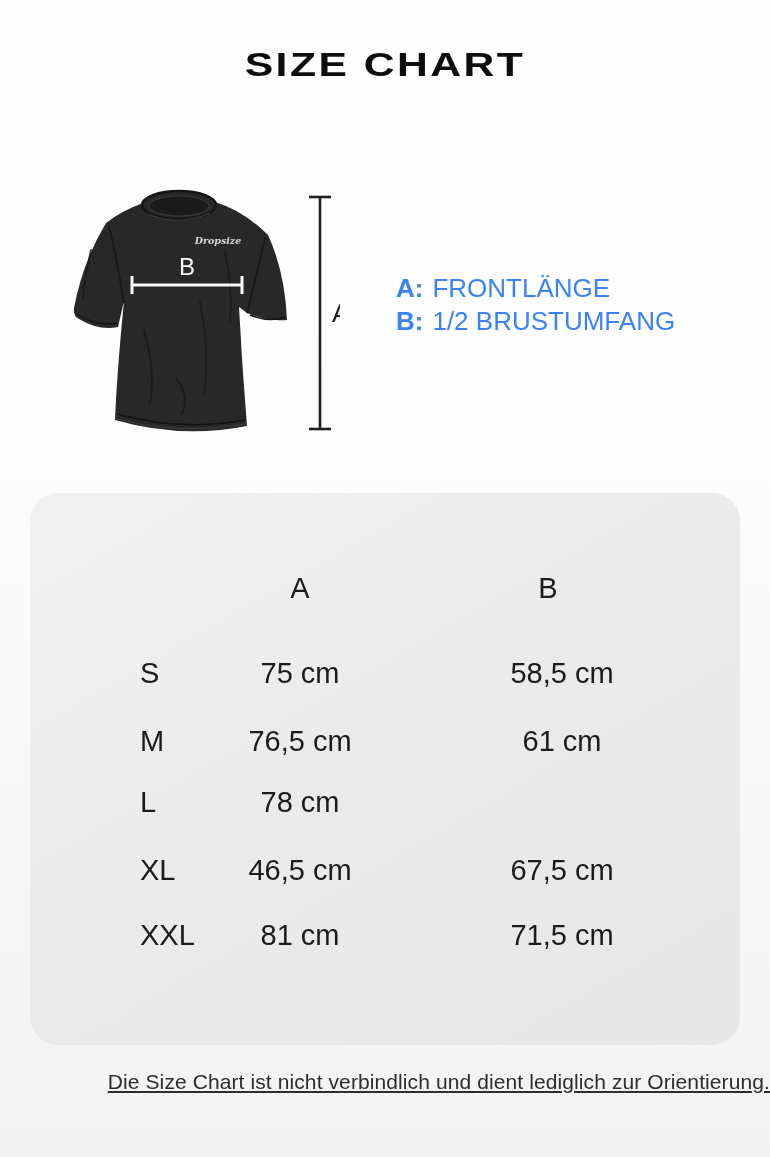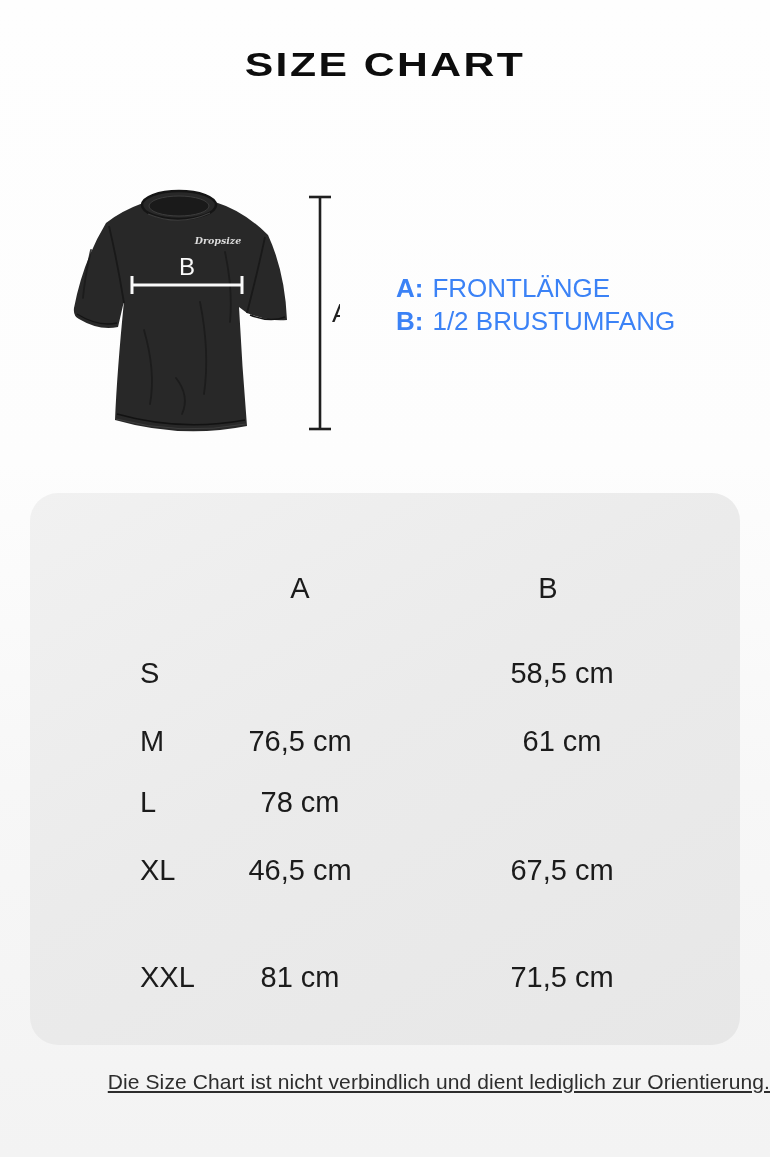--- a/index.html
+++ b/index.html
@@ -47,21 +47,21 @@
   .thead-b { left: 398px; width: 240px; text-align: center; font-size: 28px; }
   .c-size  { left: 110px; width: 140px; text-align: left; }
   .c-a     { left: 160px; width: 220px; text-align: center; }
   .c-b     { left: 412px; width: 240px; text-align: center; }
 
   .r-head { top: 77px; }
   .r-0 { top: 162px; }
   .r-1 { top: 230px; }
   .r-2 { top: 291px; }
   .r-3 { top: 359px; }
-  .r-4 { top: 424px; margin-top: 42px; }
+  .r-4 { top: 424px; }
 
   
   .disclaimer {
     position: absolute; left: 0; top: 1070px; width: 100%;
     text-align: right; font-size: 21px; color: #2d2d2d; letter-spacing: 0.1px; text-decoration: underline;
   }
 </style>
 </head>
 <body>
 
@@ -136,20 +136,21 @@
 </div>
 
 <div class="card">
   <div class="trow r-head">
     <div class="cell thead-a">A</div>
     <div class="cell thead-b">B</div>
   </div>
 
   <div class="trow r-0">
     <div class="cell c-size">S</div>
+    <div class="cell c-a">75 cm</div>
     <div class="cell c-b">58,5 cm</div>
   </div>
   <div class="trow r-1">
     <div class="cell c-size">M</div>
     <div class="cell c-a">76,5 cm</div>
     <div class="cell c-b">61 cm</div>
   </div>
   <div class="trow r-2">
     <div class="cell c-size">L</div>
     <div class="cell c-a">78 cm</div>

